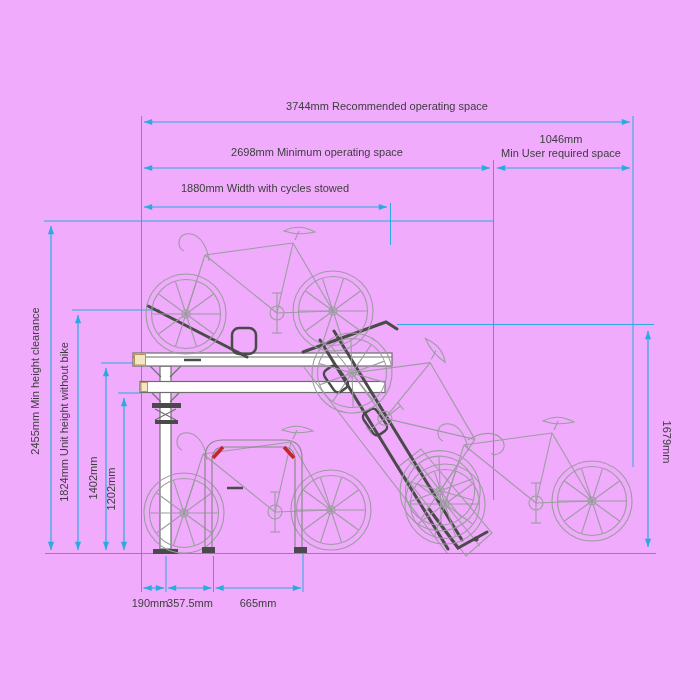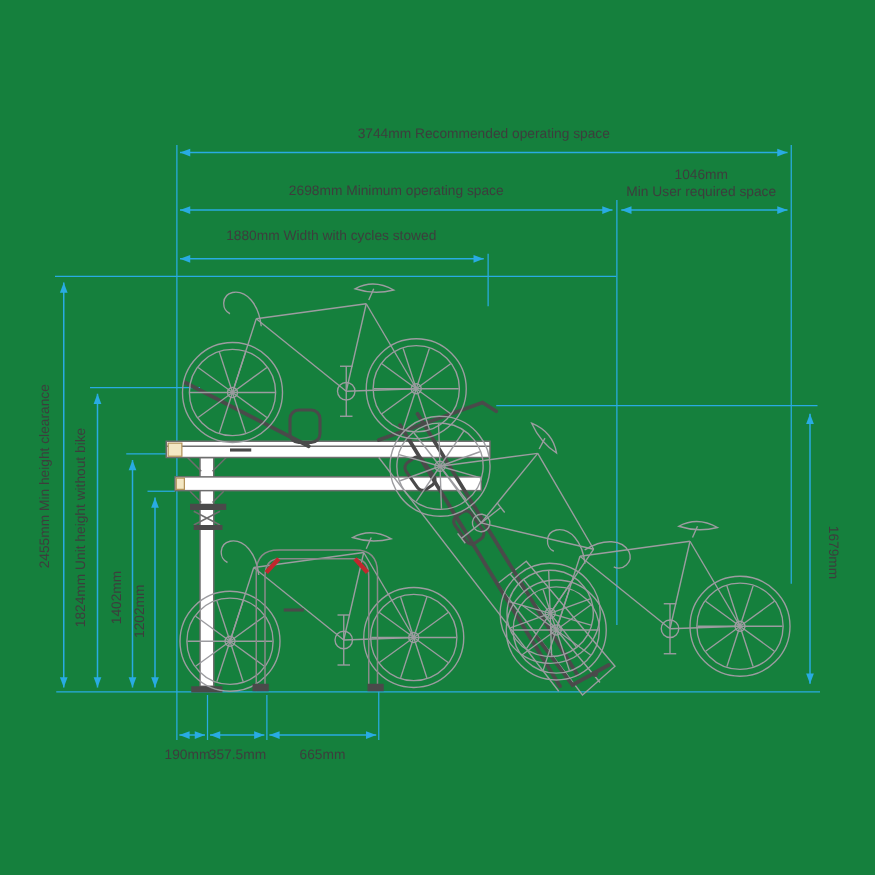--- a/index.html
+++ b/index.html
@@ -1,16 +1,16 @@
 <!DOCTYPE html>
 <html><head>
 <meta charset="utf-8">
 <style>
   html,body{margin:0;padding:0;background:#ffffff;}
-  .stage{position:relative;width:700px;height:700px;background:#15803d;overflow:hidden;}
+  .stage{position:relative;width:700px;height:700px;background:#f0abfc;overflow:hidden;}
   svg{display:block;}
   text{font-family:"Liberation Sans",sans-serif;font-size:11px;fill:#3d3d3d;}
   .dim-line{stroke:#29ABE2;stroke-width:1.2;fill:none;}
   .ext-line{stroke:#29ABE2;stroke-width:1;fill:none;}
   .bike{stroke:#9c9ca0;stroke-width:1.1;fill:none;}
   .rack{stroke:#6e6e6e;stroke-width:1.2;fill:#ffffff;}
   .rackline{stroke:#6e6e6e;stroke-width:1.2;fill:none;}
   .dark{stroke:#4a4a4a;stroke-width:3;fill:none;stroke-linecap:round;}
   .dark-thin{stroke:#4a4a4a;stroke-width:2.5;fill:none;}
   .plate{fill:#4a4a4a;stroke:none;}

